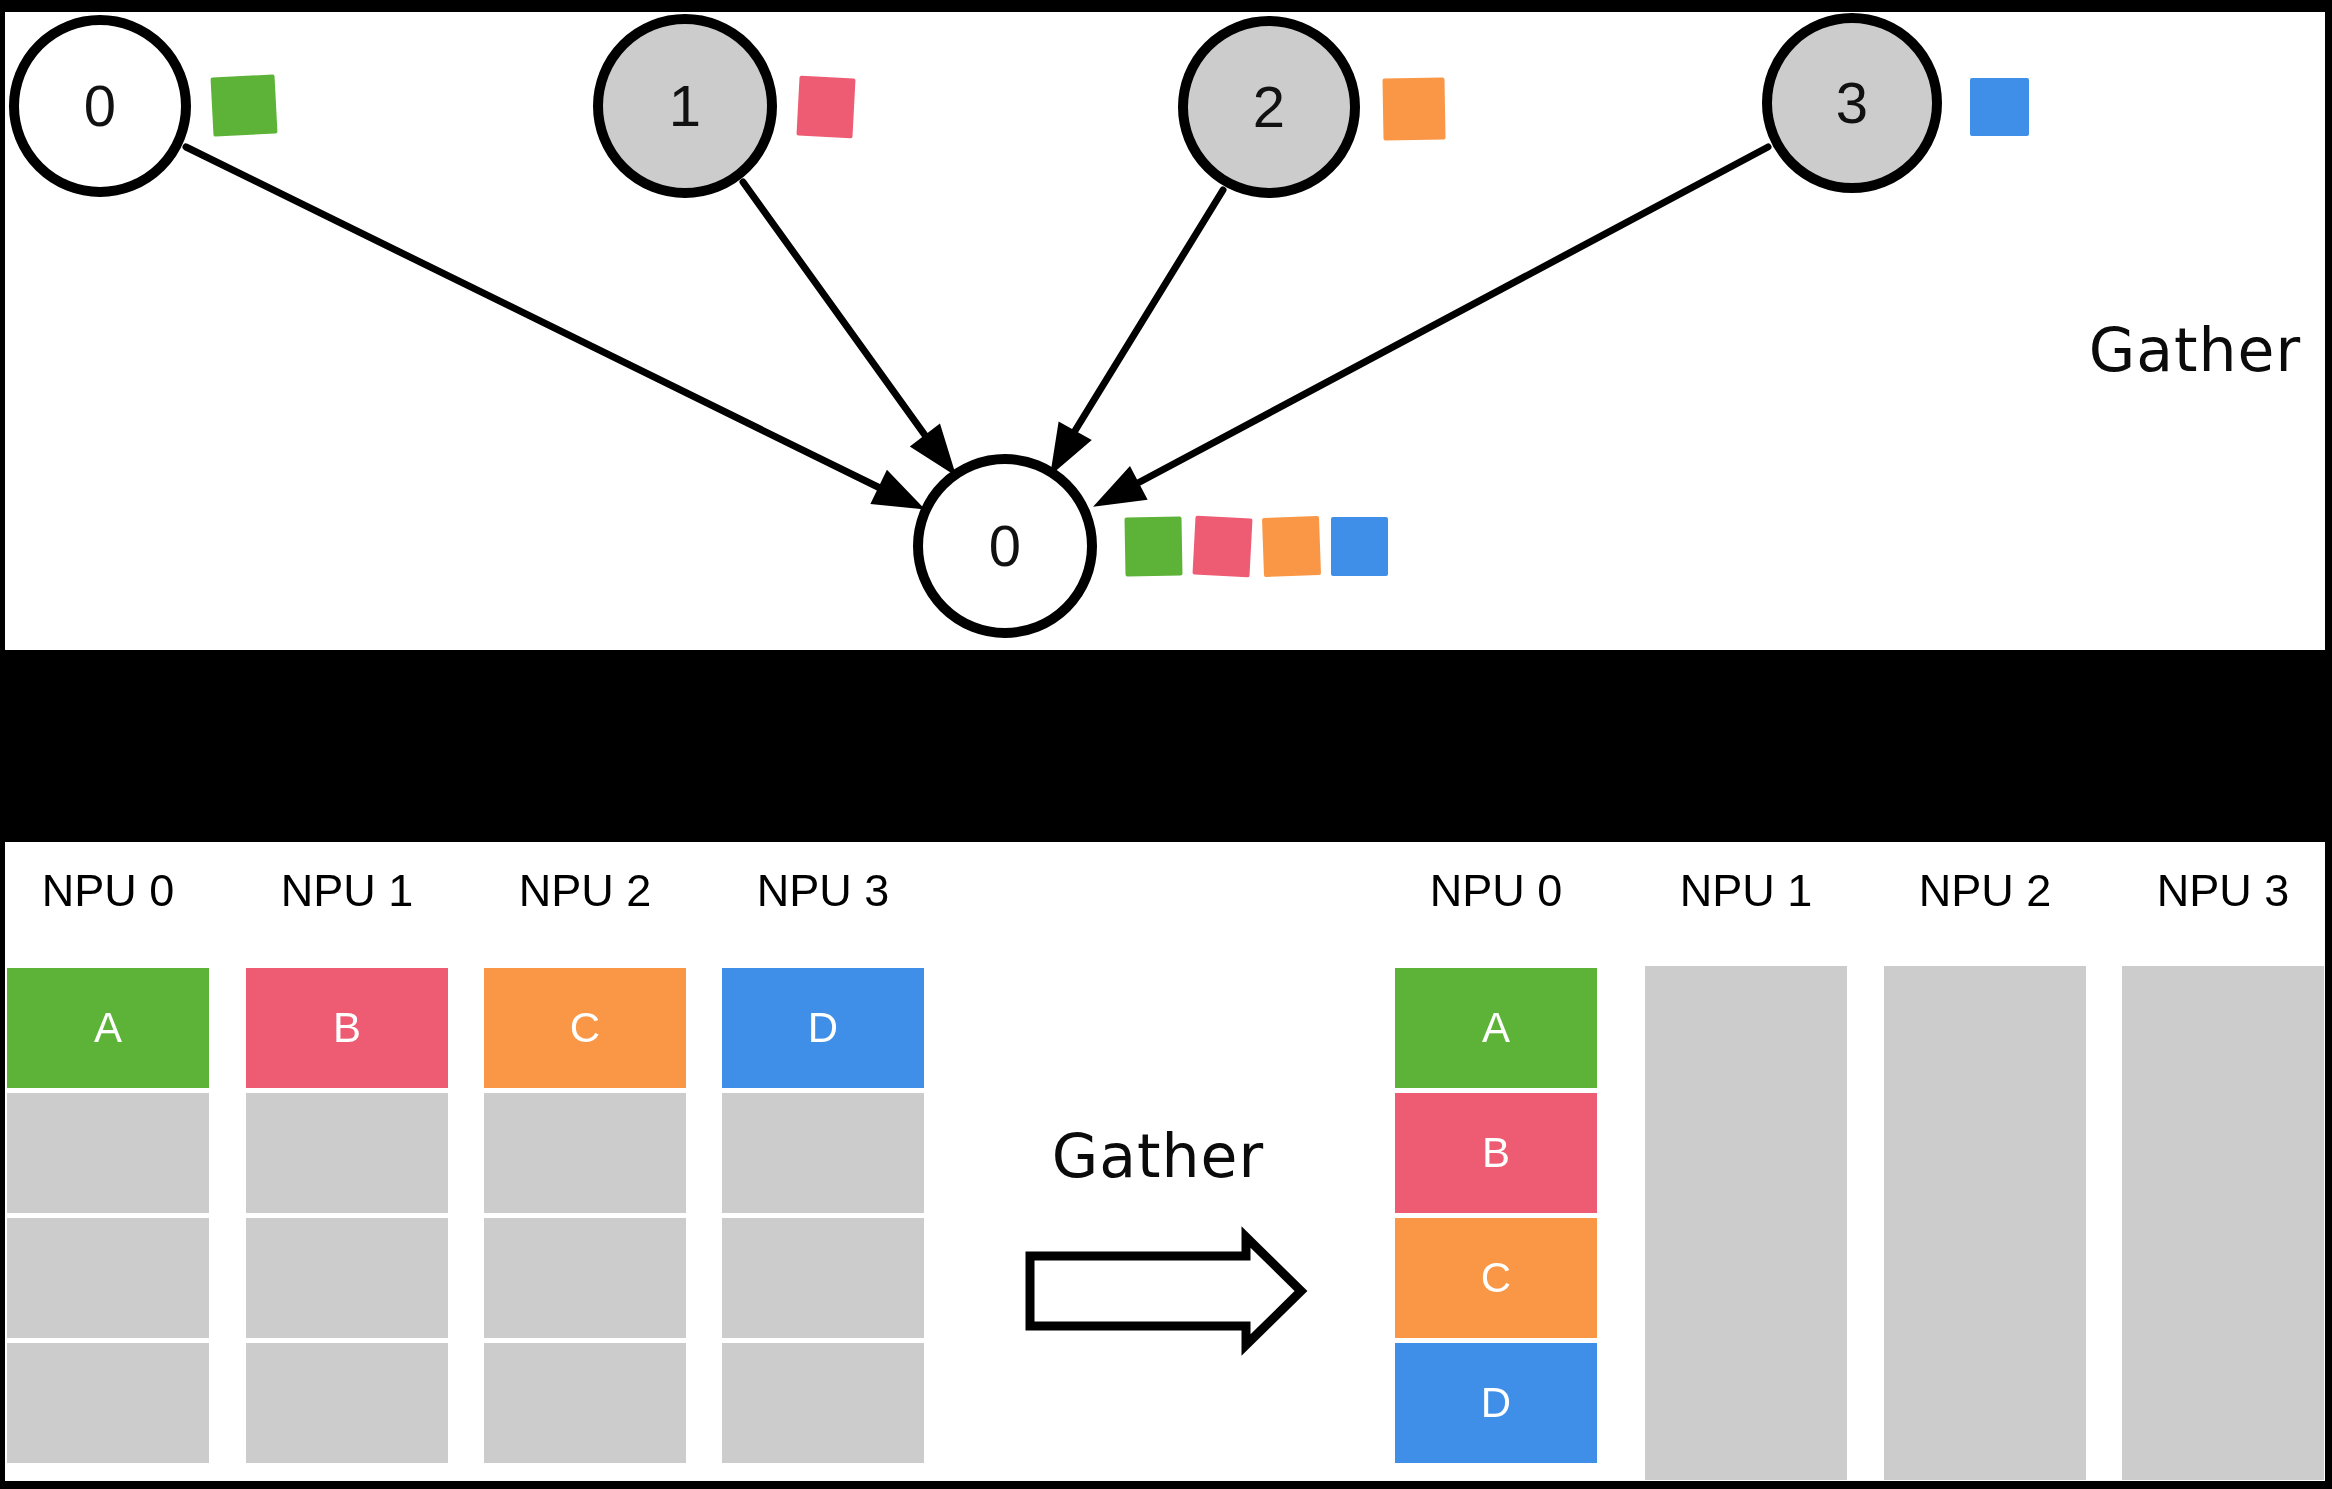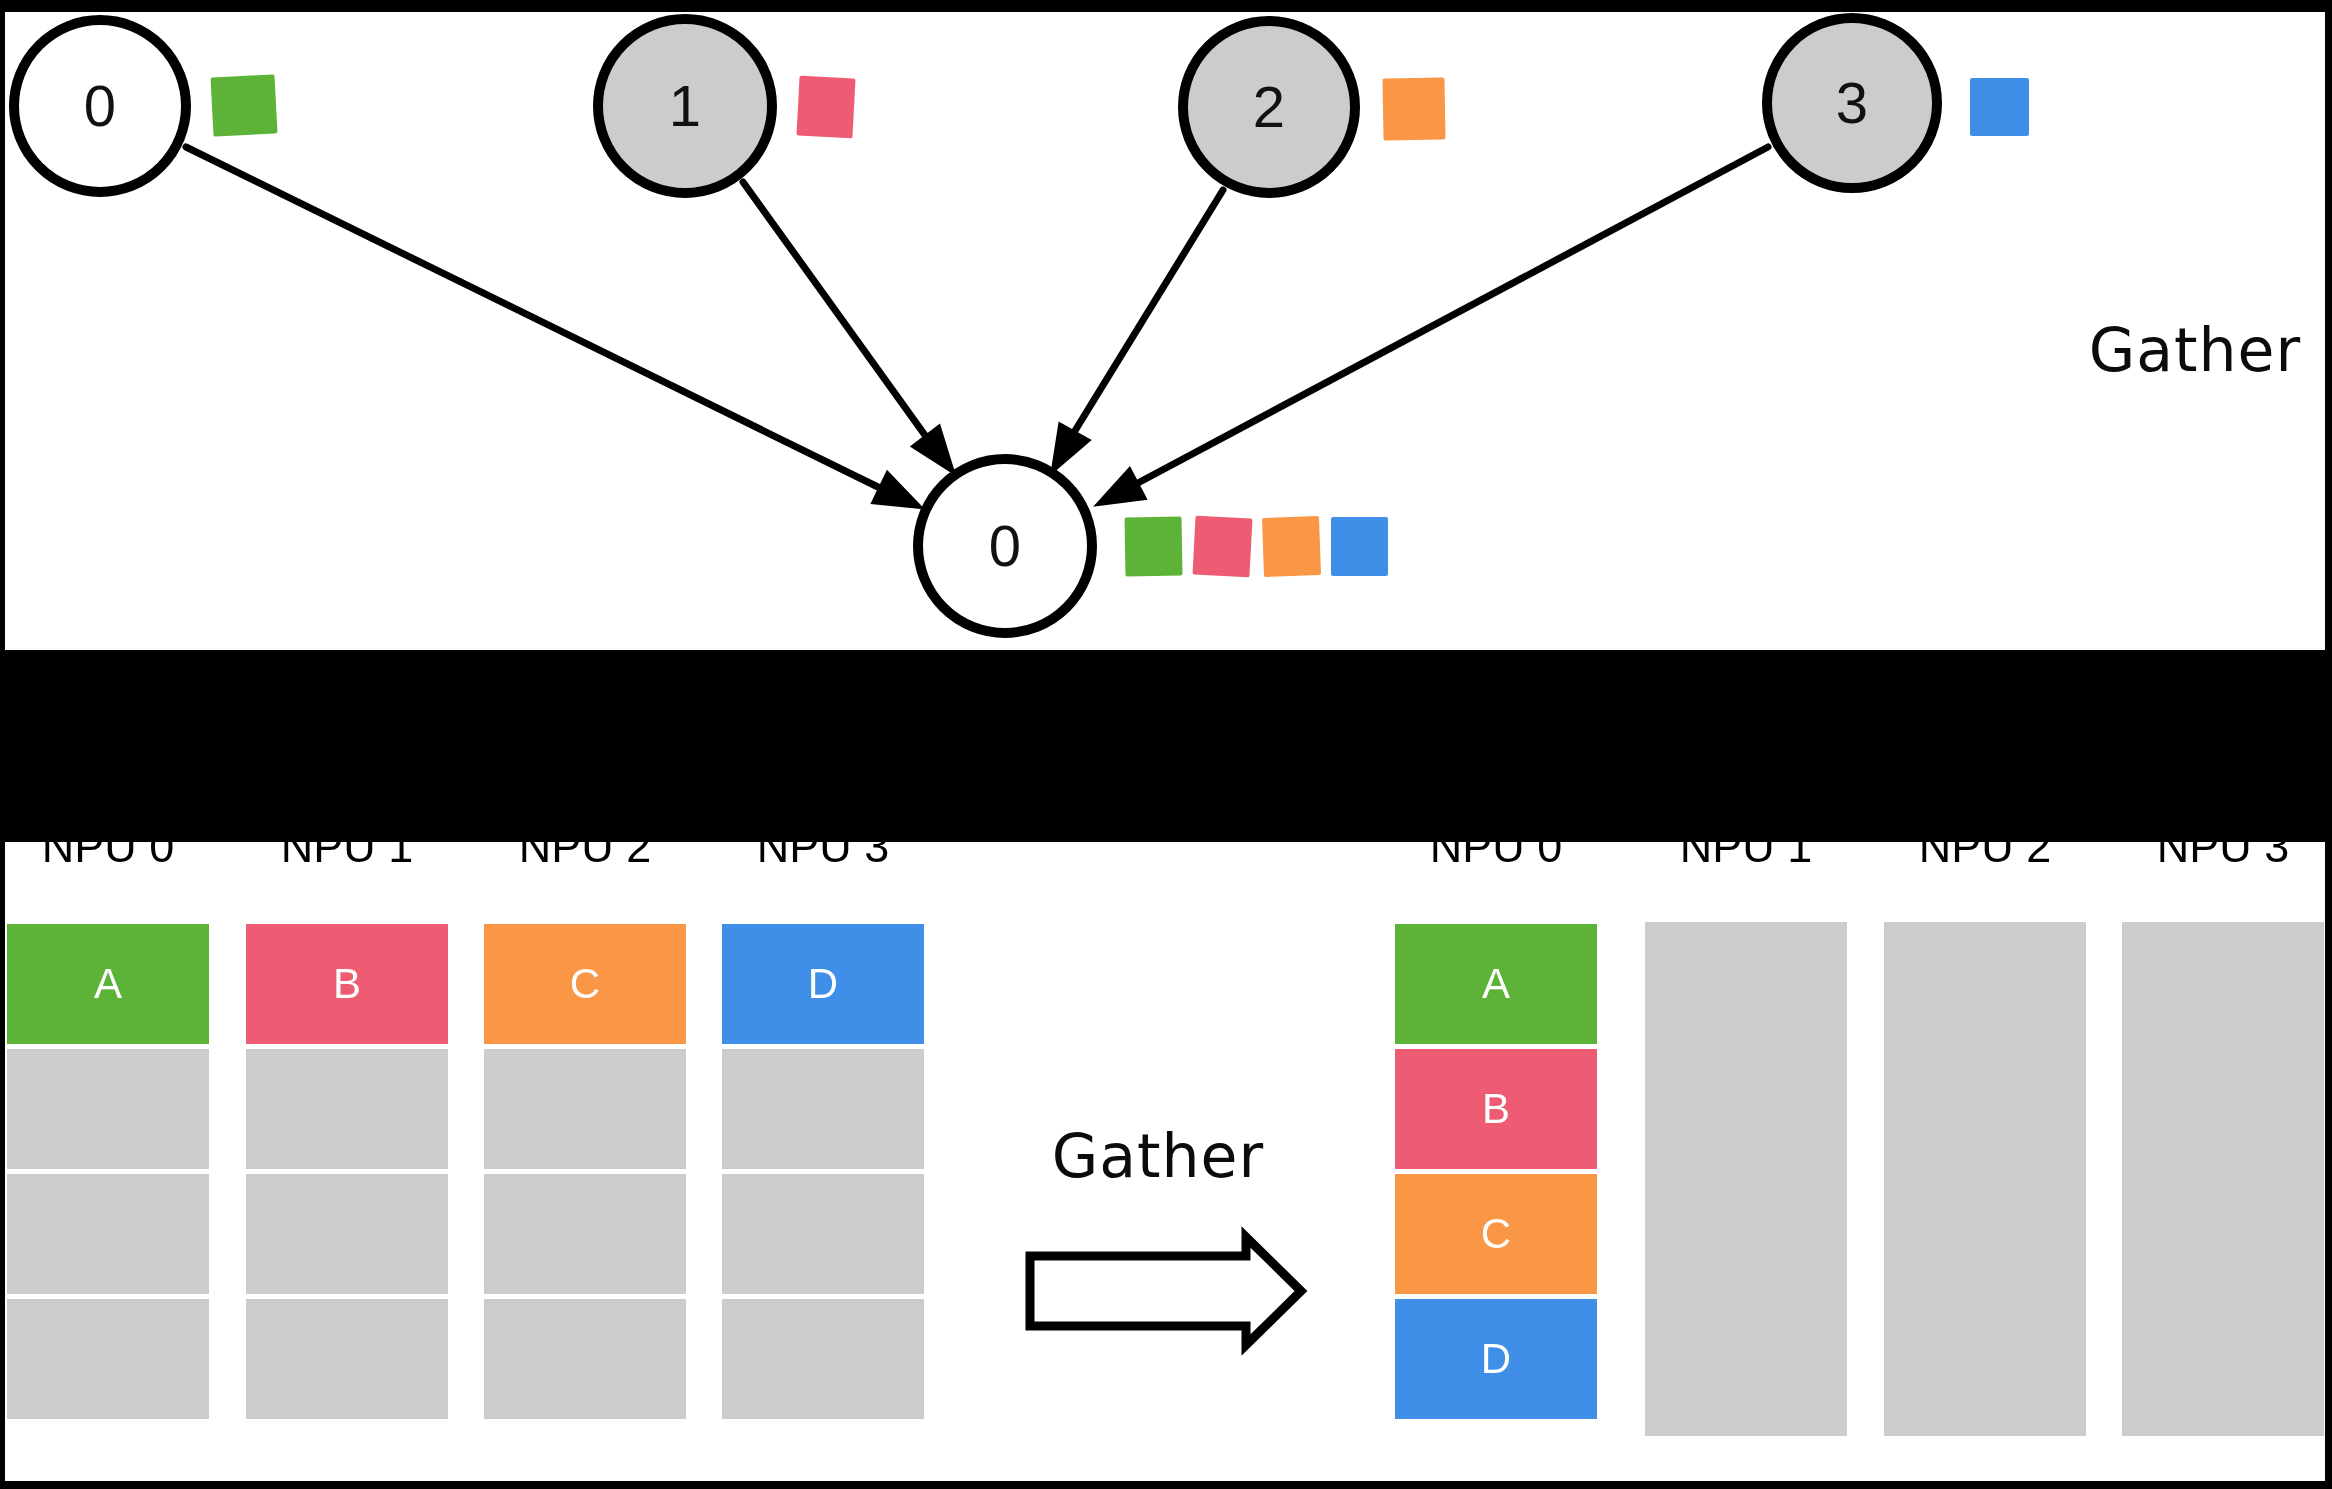--- a/index.html
+++ b/index.html
@@ -69,21 +69,21 @@
       <line x1="1768" y1="147" x2="1136" y2="484"></line>
       <polygon points="1102,502 1129.2,472.0 1142.2,496.8"></polygon>
     </g>
     <polygon points="1030,1256 1246,1256 1246,1237 1301,1291 1246,1345 1246,1326 1030,1326" fill="#ffffff" stroke="#000" stroke-width="9" stroke-linejoin="miter"></polygon>
   </svg>
 
   <div class="gather-label" style="left:2055px;top:320px;width:280px;">Gather</div>
 
   <div id="divider"></div>
 
-  <div id="bottom-section" class="abs" style="left:0;top:798px;width:2332px;height:647px;">
+  <div id="bottom-section" class="abs" style="left:0;top:842px;width:2332px;height:647px;">
       <div></div>
       <div class="npu-label" style="left: 7px; top: 26px; width: 202px;">NPU 0</div>
       <div class="block" style="left: 7px; top: 126px; width: 202px; height: 120px; background: rgb(92, 179, 56);">
         <span>A</span>
       </div>
       <div class="block" style="left: 7px; top: 251px; width: 202px; height: 120px; background: rgb(204, 204, 204);"></div>
       <div class="block" style="left: 7px; top: 376px; width: 202px; height: 120px; background: rgb(204, 204, 204);"></div>
       <div class="block" style="left: 7px; top: 501px; width: 202px; height: 120px; background: rgb(204, 204, 204);"></div>
       <div class="npu-label" style="left: 246px; top: 26px; width: 202px;">NPU 1</div>
       <div class="block" style="left: 246px; top: 126px; width: 202px; height: 120px; background: rgb(238, 92, 116);">

